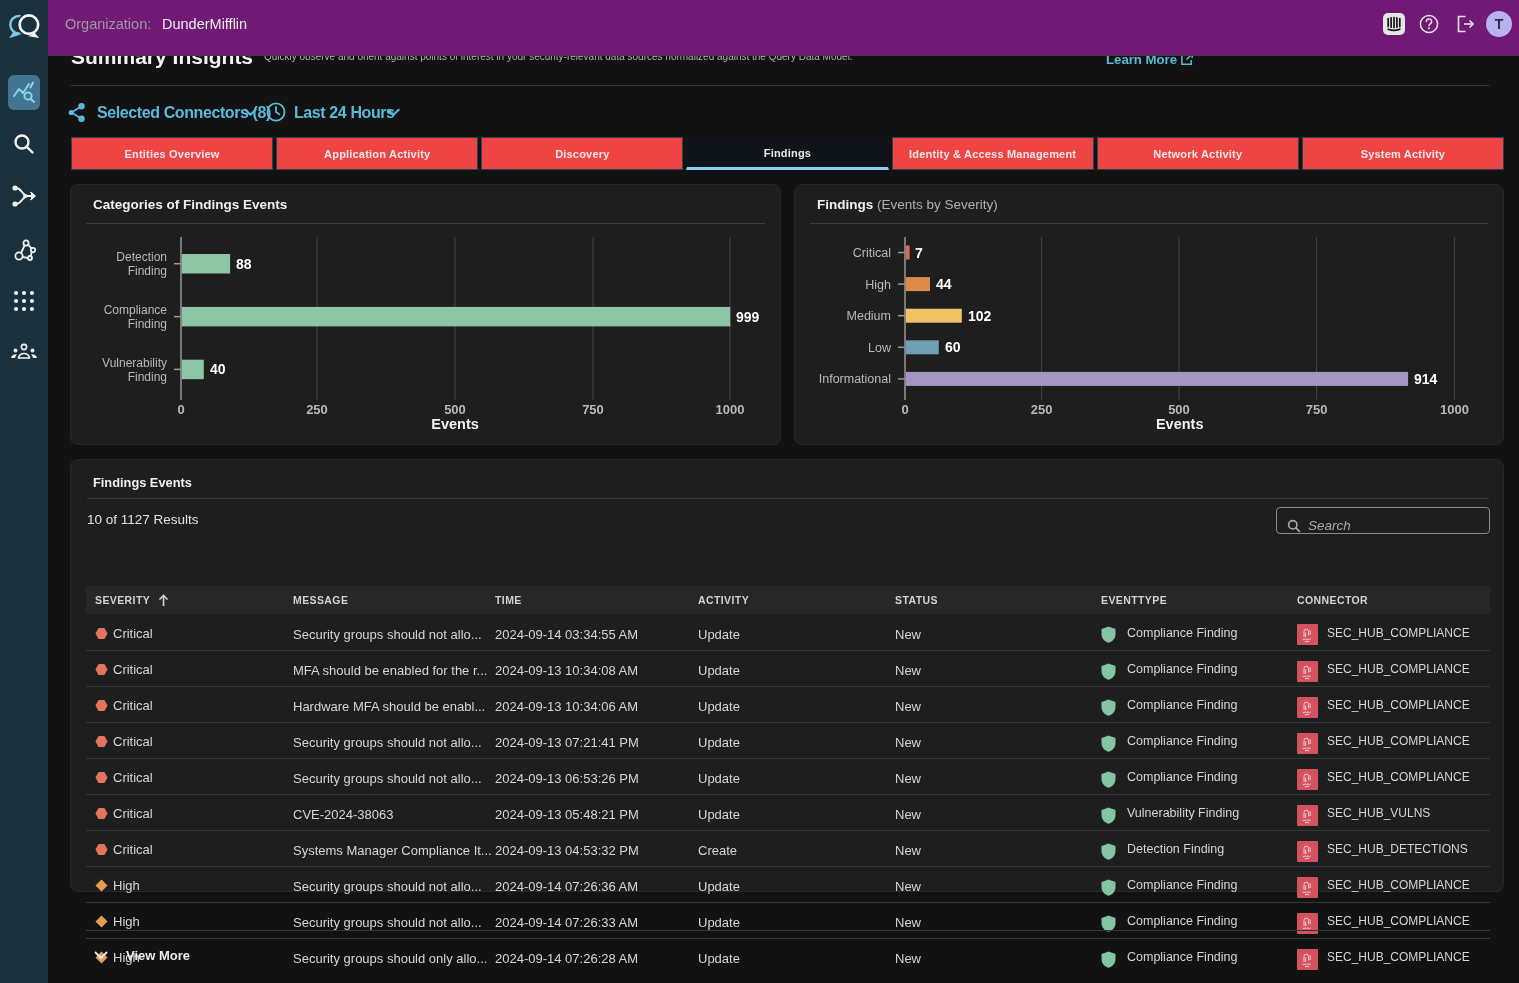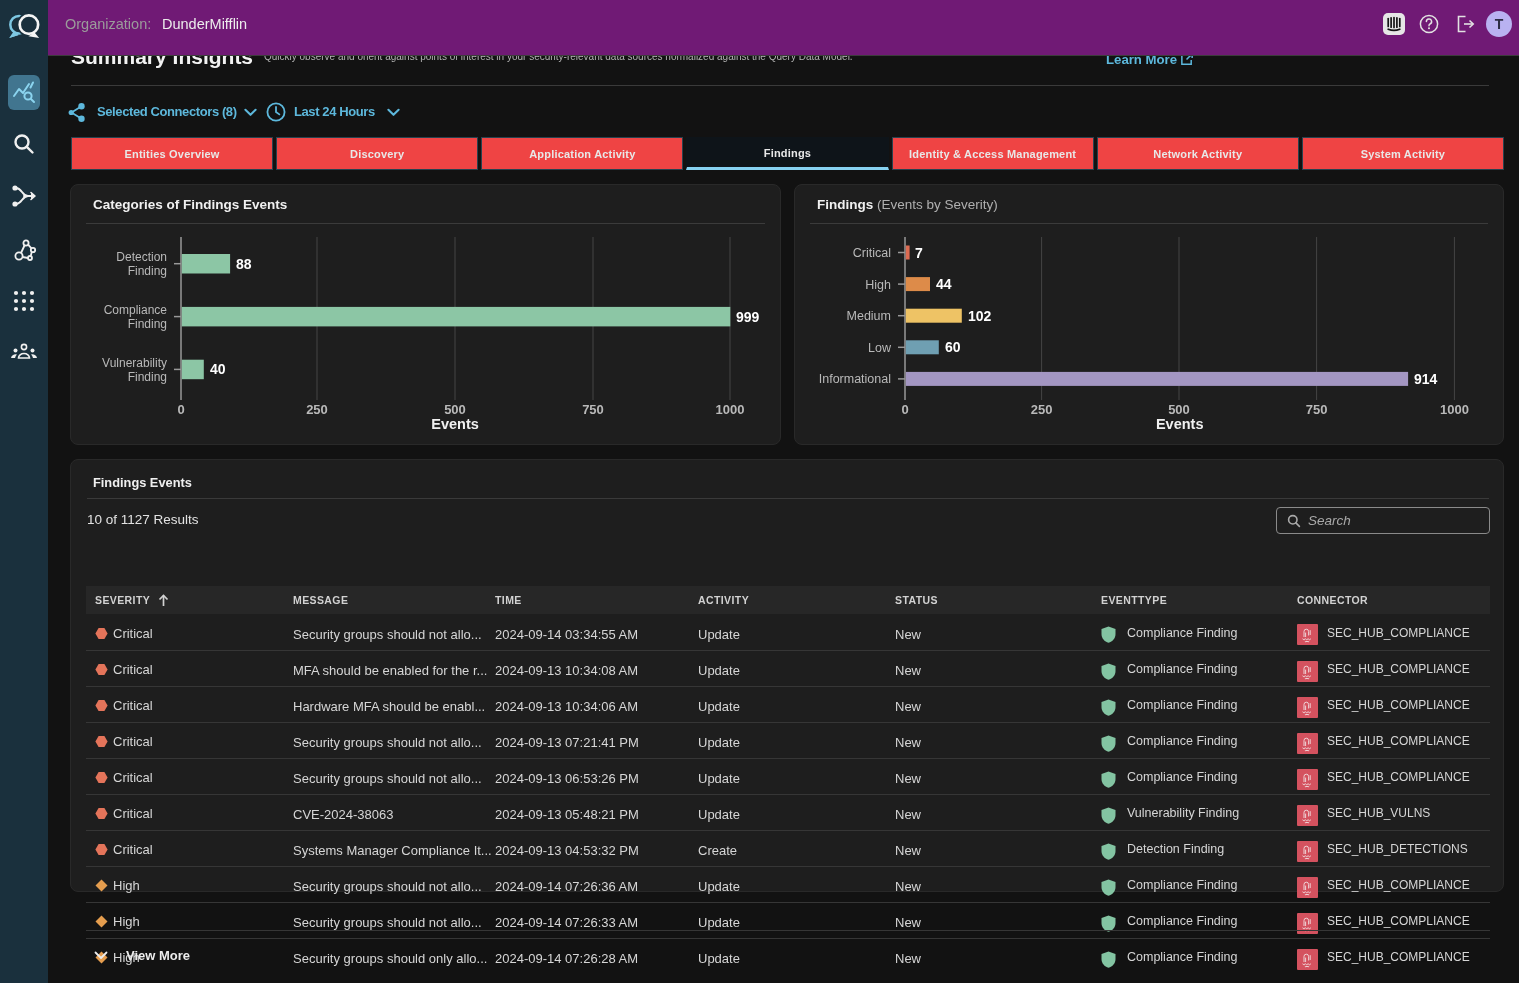--- a/index.html
+++ b/index.html
@@ -24,42 +24,42 @@
   
   #headrow { position:absolute; left:0; top:0; width:1519px; height:80px; z-index:1; }
   #headrow h1 { position:absolute; left:71px; top:45px; font-size:21px; font-weight:bold; color:#f2f2f2; }
   #headrow .sub { position:absolute; left:264px; top:51px; font-size:10px; color:#b4b4b4;text-align:right; }
   #headrow .lm { position:absolute; left:1106px; top:51.5px; font-size:13.2px; font-weight:bold; color:#5db8dc; }
   #headrow svg { position:absolute; left:1180px; top:52px; }
   #divider1 { position:absolute; left:71px; top:85px; width:1418px; height:1px; background:#3a3a3a; }
 
   
   #connrow { position:absolute; left:0; top:100px; width:500px; height:24px;
-    color:#5db8dc; font-weight:bold; font-size:13px; letter-spacing:-0.4px;padding-left:12px; }
+    color:#5db8dc; font-weight:bold; font-size:16px; letter-spacing:-0.4px;padding-left:12px; }
   #connrow > * { position:absolute; }
 
   
   #tabs { position:absolute; left:71px; top:137px; width:1433px; height:33px; display:flex; gap:3px; }
   .tab { flex:1; background:#ef4444; border:1px solid #28424f; color:#e8e8e8;
     font-size:11px; font-weight:bold; display:flex; align-items:center; justify-content:center;
     letter-spacing:0.2px; }
   .tab.active { background:#0e1419; border-color:#0e1419; border-bottom:3px solid #86d2f1; }
 
   
   .panel { position:absolute; background:#1e1e1e; border:1px solid #292929; border-radius:8px; }
   #chartL { left:70px; top:184px; width:711px; height:261px; }
   #chartR { left:794px; top:184px; width:710px; height:261px; }
   #findings { left:70px; top:459px; width:1434px; height:433px; }
 
   
   #findings .title { position:absolute; left:22px; top:15px; font-size:12.8px; font-weight:bold; color:#f0f0f0; }
   #findings .pdiv { position:absolute; left:16px; top:38px; width:1402px; height:1px; background:#3a3a3a; }
   #findings .results { position:absolute; left:16px; top:52px; font-size:13.5px; color:#e2e2e2; }
   #searchbox { position:absolute; left:1205px; top:47px; width:214px; height:27px;
-    border:1px solid #8a8a8a; border-radius:4px; display:flex; align-items:center; }
+    border:1px solid #8a8a8a; border-radius:4px; display:flex; align-items:flex-end; }
   #searchbox .ph { font-size:13.5px; font-style:italic; color:#a9a9a9; margin-left:7px; }
 
   table#tbl { position:absolute; left:15px; top:82px; width:1404px; border-collapse:collapse; table-layout:fixed;margin-top:44px; }
   #tbl th { background:#272727; height:28px; font-size:10.5px; color:#d2d2d2; text-align:left;
     font-weight:bold; letter-spacing:0.4px; padding:0; }
   #tbl td { height:36px; font-size:13px; color:#d6d6d6; border-top:1px solid #363636; padding:5px 0 0 0; white-space:nowrap; overflow:hidden; }
   #tbl tr.first td { border-top:none; }
   #tbl .c1 { width:207px; padding-left:9px; }
   #tbl .c2 { width:202px; }
   #tbl .c3 { width:203px; }
@@ -207,22 +207,22 @@
       <path d="M10.5 5.2 V10.5 L14 13" stroke-linecap="round"></path>
     </svg>
   <span style="left:294px;top:4px">Last 24 Hours</span>
   <svg style="left:387px;top:8px" width="13" height="9" viewBox="0 0 14 9" fill="none" stroke="#5db8dc" stroke-width="2.2">
       <path d="M1.5 1.5 L7 7 L12.5 1.5" stroke-linecap="round" stroke-linejoin="round"></path>
     </svg>
 </div>
 
 <div id="tabs">
   <div class="tab">Entities Overview</div>
+  <div class="tab">Application Activity</div>
   <div class="tab">Discovery</div>
-  <div class="tab">Application Activity</div>
   <div class="tab active">Findings</div>
   <div class="tab">Identity &amp; Access Management</div>
   <div class="tab">Network Activity</div>
   <div class="tab">System Activity</div>
 </div>
 
 <div class="panel" id="chartL">
 <svg width="709" height="259" viewBox="0 0 709 259">
   <text x="22" y="24" font-size="13.5" font-weight="bold" fill="#f0f0f0">Categories of Findings Events</text>
   <line x1="15" y1="38.5" x2="694" y2="38.5" stroke="#3b3b3b"></line>

